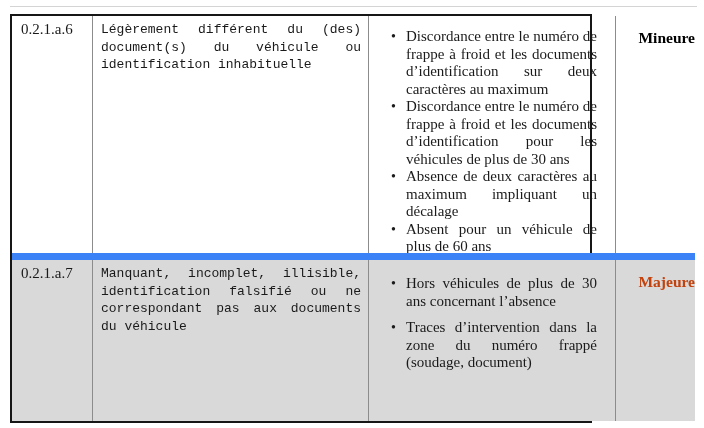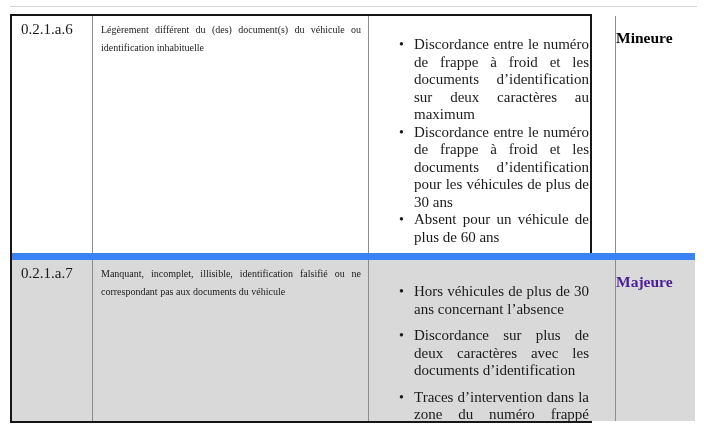--- a/index.html
+++ b/index.html
@@ -53,33 +53,34 @@
   .cell + .cell { border-left: 1px solid #8c8c8c; }
   .cell-code {
     width: 80px;
     padding: 5px 4px 0 9px;
     font-size: 15px;
     line-height: 17.5px;
   }
   .cell-desc {
     width: 276px;
     padding: 5px 7px 0 8px;
-    font-size: 10px;
+    font-size: 13px;
     line-height: 17.5px;
     text-align: justify;
+    font-family: Liberation Mono, monospace;
   }
   .cell-findings {
     width: 247px;
-    padding: 15px;
+    padding: 7px;
     font-size: 15px;
     line-height: 17.5px;
   }
   .cell-severity {
     width: 80px;
-    text-align: left;
+    text-align: right;
     font-weight: bold;
     font-size: 15.5px;
     padding-top: 13px;
   }
   ul.findings {
     list-style: none;
     margin: 0;
     padding: 5px 0 0 0;
   }
   .row-1 ul.findings { padding-top: 8px; }
@@ -110,41 +111,41 @@
       <div class="cell cell-code">
         <span>0.2.1.a.6</span>
       </div>
       <div class="cell cell-desc">
         <span>Légèrement différent du (des) document(s) du véhicule ou identification inhabituelle</span>
       </div>
       <div class="cell cell-findings">
         <ul class="findings">
           <li><span class="bullet-dot"></span><span>Discordance entre le numéro de frappe à froid et les documents d’identification sur deux caractères au maximum</span></li>
           <li><span class="bullet-dot"></span><span>Discordance entre le numéro de frappe à froid et les documents d’identification pour les véhicules de plus de 30 ans</span></li>
+          <li><span class="bullet-dot"></span><span>Absence de deux caractères au maximum impliquant un décalage</span></li>
           <li><span class="bullet-dot"></span><span>Absent pour un véhicule de plus de 60 ans</span></li>
         </ul>
       </div>
       <div class="cell cell-severity">
         <span style="color: rgb(0, 0, 0);">Mineure</span>
       </div>
     </div>
 
     <div class="row row-1">
       <div class="cell cell-code">
         <span>0.2.1.a.7</span>
       </div>
       <div class="cell cell-desc">
         <span>Manquant, incomplet, illisible, identification falsifié ou ne correspondant pas aux documents du véhicule</span>
       </div>
       <div class="cell cell-findings">
         <ul class="findings">
           <li><span class="bullet-dot"></span><span>Hors véhicules de plus de 30 ans concernant l’absence</span></li>
-          <li><span class="bullet-dot"></span><span>Discordance sur plus de deux caractères avec les documents d’identification</span></li>
           <li><span class="bullet-dot"></span><span>Traces d’intervention dans la zone du numéro frappé (soudage, document)</span></li>
         </ul>
       </div>
       <div class="cell cell-severity">
-        <span style="color: #4c1d95;">Majeure</span>
+        <span style="color: #c2410c;">Majeure</span>
       </div>
     </div>
 
   </div>
 </div>
 
 </body></html>

